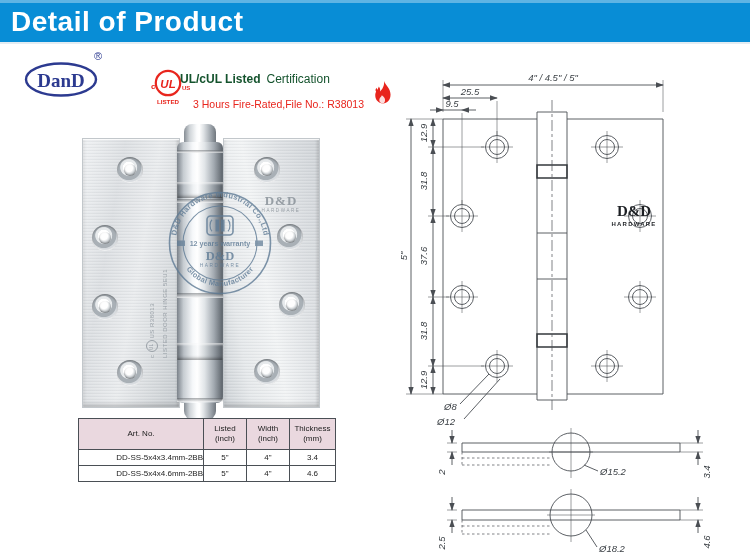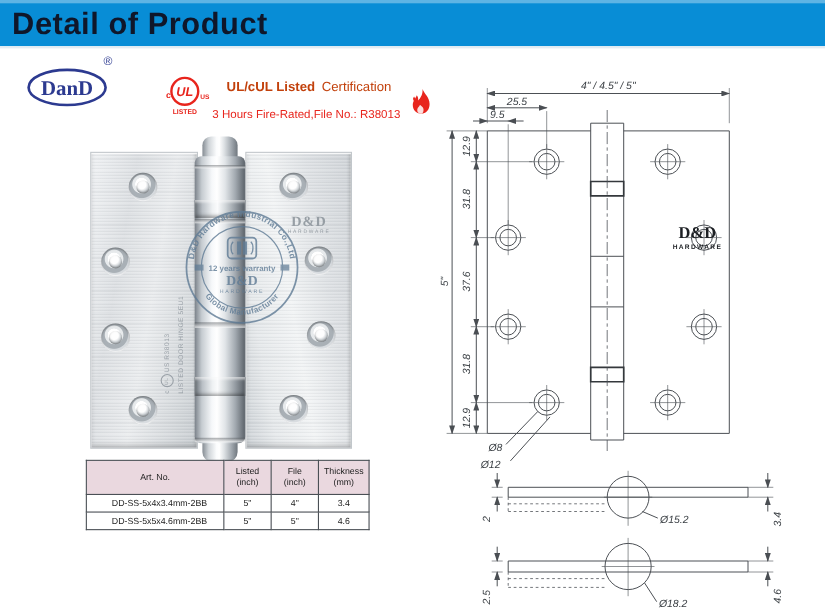--- a/index.html
+++ b/index.html
@@ -2,30 +2,30 @@
 <html><head>
 <meta charset="utf-8">
 <style>
   html,body{margin:0;padding:0;background:#fff;}
   .page{position:relative;width:750px;height:559px;background:#fff;overflow:hidden;
         font-family:"Liberation Sans",sans-serif;}
 
   
   .hdr{position:absolute;left:0;top:0;width:750px;height:42px;background:#088dd6;}
   .hdr::before{content:"";position:absolute;left:0;top:0;width:100%;height:3px;background:rgba(255,255,255,.35);}
-  .hdr-title{position:absolute;left:11px;top:3px;color:#0f172a;font-size:28px;font-weight:bold;line-height:38px;letter-spacing:.5px;}
+  .hdr-title{position:absolute;left:11px;top:3px;color:#ffffff;font-size:28px;font-weight:bold;line-height:38px;letter-spacing:.5px;}
   .hdr-under{position:absolute;left:0;top:42px;width:750px;height:2px;background:#e3ecf2;}
 
   
   .logo{position:absolute;left:24px;top:61px;}
   .logo text{font-family:"Liberation Serif",serif;font-weight:bold;}
   .regmark{position:absolute;left:94px;top:50px;font-size:11px;color:#2c3a90;}
 
   
-  .cert-line1{position:absolute;left:206px;top:72px;font-size:12px;color:#c2410c;white-space:nowrap;}
+  .cert-line1{position:absolute;left:180px;top:72px;font-size:12px;color:#14532d;white-space:nowrap;}
   .cert-line1 b{margin-right:6px;}
   .cert-line2{position:absolute;left:193px;top:98px;font-size:10.5px;color:#e8251d;white-space:nowrap;}
   .ulbadge{position:absolute;left:146px;top:68px;}
   .flame{position:absolute;left:370px;top:81px;}
 
   
   .photo{position:absolute;left:80px;top:110px;width:245px;height:320px;}
   .leaf{position:absolute;top:28px;width:96px;height:268px;
     background:
       repeating-linear-gradient(0deg, rgba(255,255,255,.14) 0 1px, rgba(110,116,122,.07) 1px 2px, rgba(255,255,255,0) 2px 3px),
@@ -72,21 +72,21 @@
   .hid{stroke:#4a4e53;stroke-width:.7;fill:none;stroke-dasharray:2.5 2.5;}
   .dtxt{font-family:"Liberation Sans",sans-serif;font-style:italic;font-size:9.5px;fill:#3b4045;}
   .btxt{font-family:"Liberation Serif",serif;font-weight:bold;fill:#1c1f23;}
 
   
   .spec{position:absolute;left:78px;top:418px;border-collapse:collapse;
         font-size:8px;color:#222;}
   .spec th,.spec td{border:1px solid #4a4f55;text-align:center;padding:0;}
   .spec th{background:#ead8df;font-weight:normal;height:30px;line-height:1.25;}
   .spec td{height:15px;}
-  .spec td.art{text-align:center;padding-left:8px;}
+  .spec td.art{text-align:right;padding-left:8px;}
   .c-art{width:124px;}.c-h{width:42px;}.c-w{width:42px;}.c-t{width:45px;margin-left:23px;}
 </style>
 </head>
 <body>
 
 <div class="page">
 
   <div class="hdr">
     <div class="hdr-title">Detail of Product</div>
   </div>
@@ -314,33 +314,33 @@
       <line class="ln" x1="698" y1="533" x2="698" y2="520" marker-end="url(#ae)"></line>
       <text class="dtxt" transform="rotate(-90 710 542)" x="710" y="542" text-anchor="middle">4.6</text>
     </g>
   </svg>
 
   <table class="spec">
     <thead>
       <tr>
         <th class="c-art"><span>Art. No.</span></th>
         <th class="c-h"><span>Listed</span><br><span>(inch)</span></th>
-        <th class="c-w"><span>File</span><br><span>(inch)</span></th>
+        <th class="c-w"><span>Width</span><br><span>(inch)</span></th>
         <th class="c-t"><span>Thickness</span><br><span>(mm)</span></th>
       </tr>
     </thead>
     <tbody>
       <tr>
         <td class="art">DD-SS-5x4x3.4mm-2BB</td>
           <td>5"</td>
           <td>4"</td>
           <td>3.4</td>
       </tr>
       <tr>
-        <td class="art">DD-SS-5x5x4.6mm-2BB</td>
+        <td class="art">DD-SS-5x4x4.6mm-2BB</td>
           <td>5"</td>
-          <td>5"</td>
+          <td>4"</td>
           <td>4.6</td>
       </tr>
     </tbody>
   </table>
 
 </div>
 
 </body></html>

